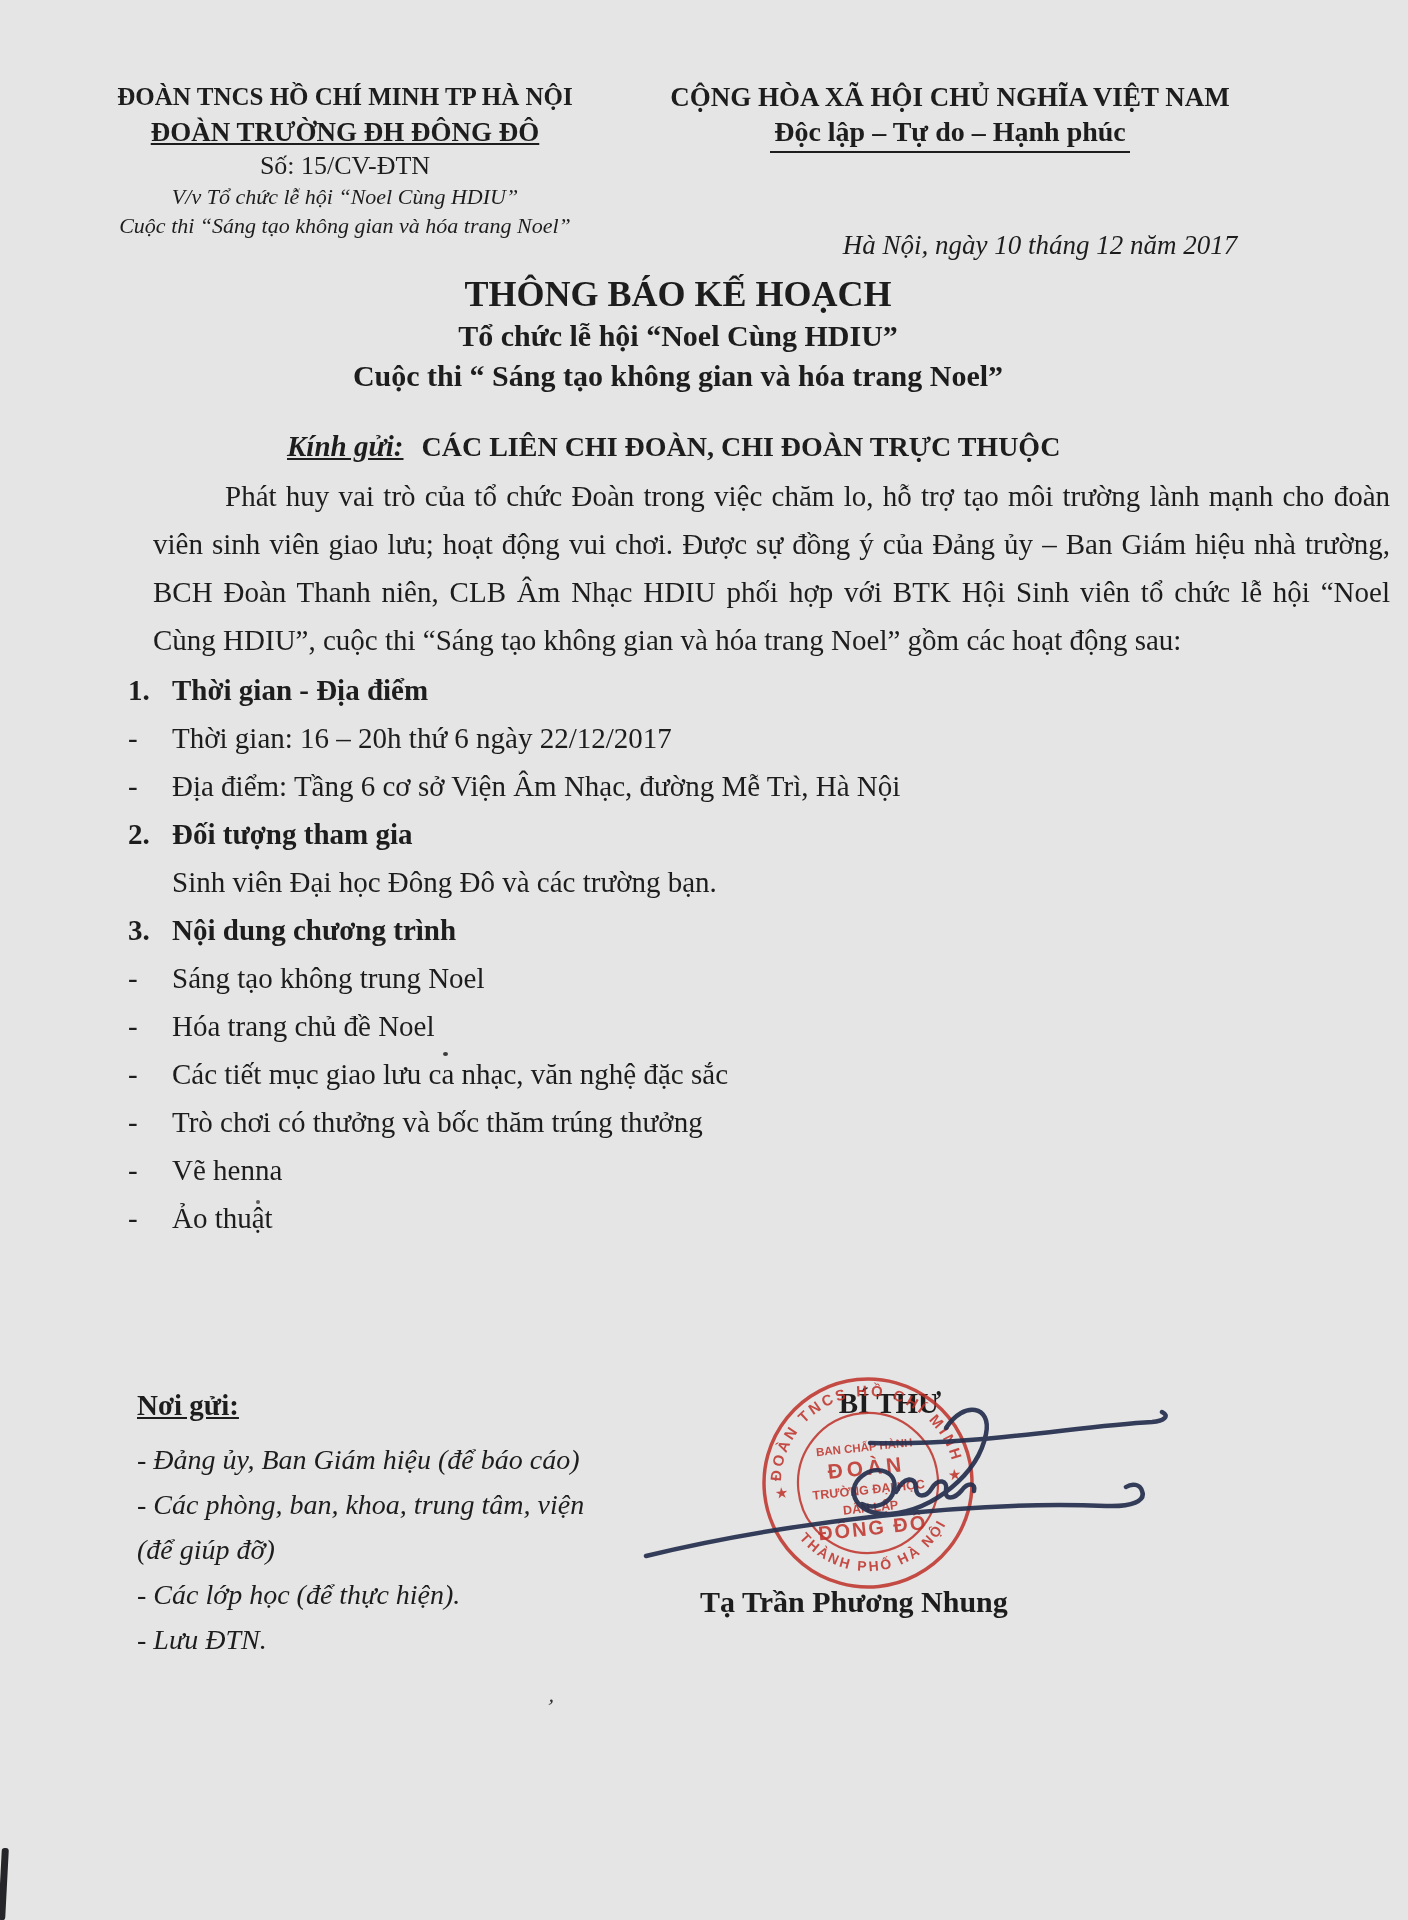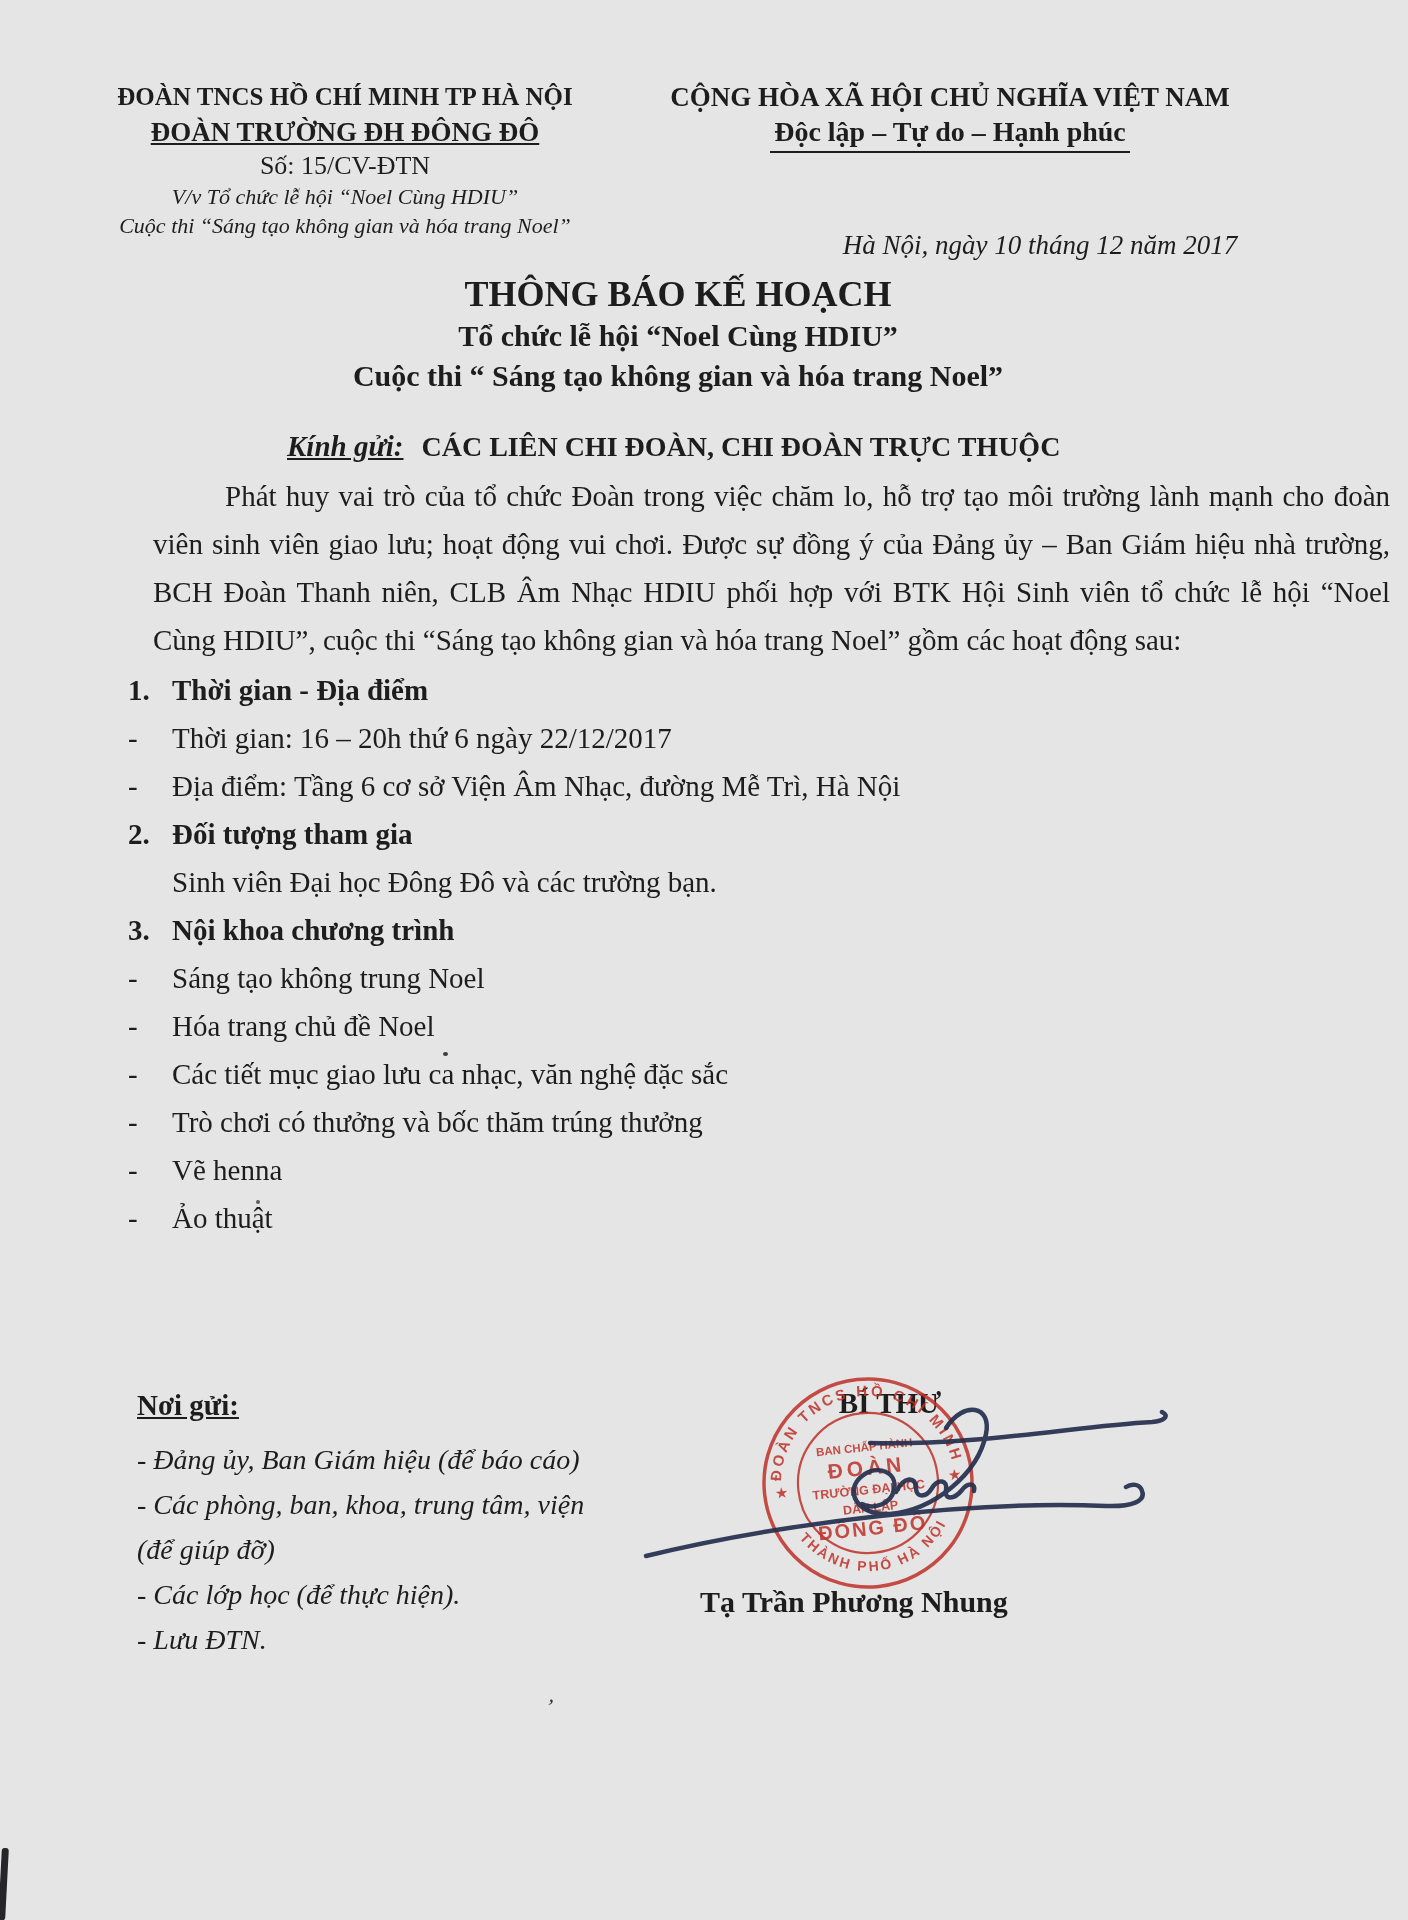--- a/index.html
+++ b/index.html
@@ -104,21 +104,21 @@
       <div class="o-row k-heading">
       <span class="o-marker">2.</span>
       <span class="o-text">Đối tượng tham gia</span>
     </div>
       <div class="o-row k-plain">
       <span class="o-marker"></span>
       <span class="o-text">Sinh viên Đại học Đông Đô và các trường bạn.</span>
     </div>
       <div class="o-row k-heading">
       <span class="o-marker">3.</span>
-      <span class="o-text">Nội khoa chương trình</span>
+      <span class="o-text">Nội dung chương trình</span>
     </div>
       <div class="o-row k-dash">
       <span class="o-marker">-</span>
       <span class="o-text">Sáng tạo không trung Noel</span>
     </div>
       <div class="o-row k-dash">
       <span class="o-marker">-</span>
       <span class="o-text">Hóa trang chủ đề Noel</span>
     </div>
       <div class="o-row k-dash">

